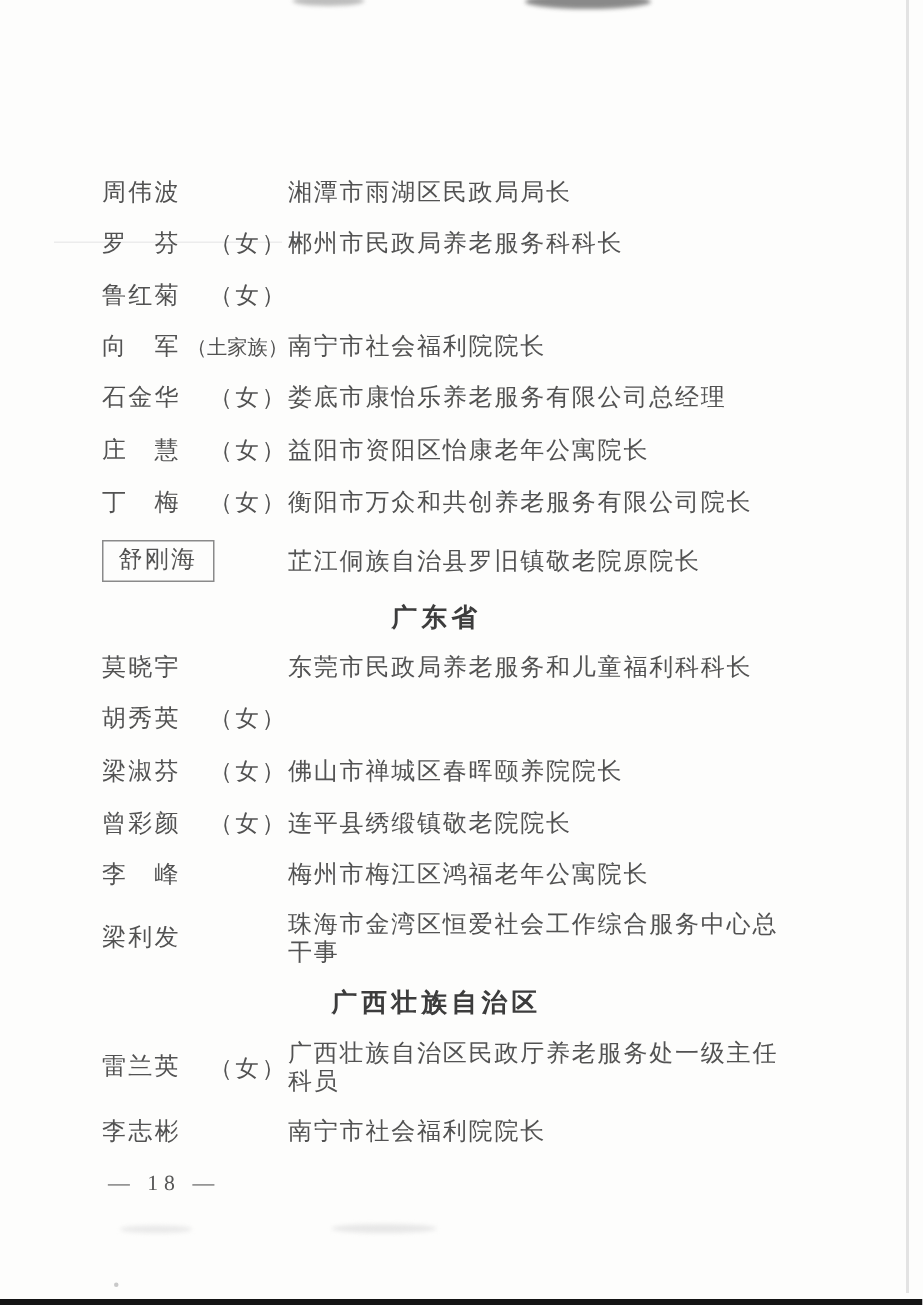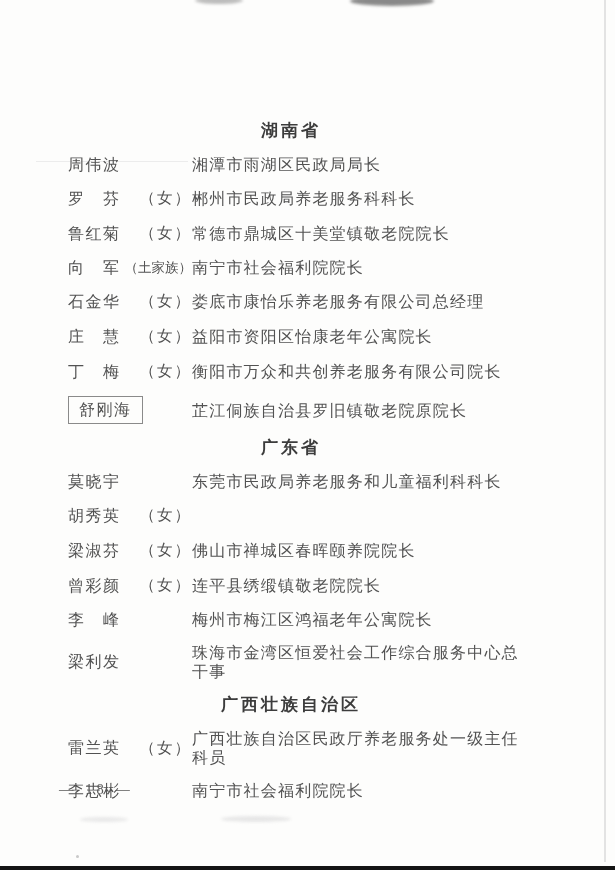--- a/index.html
+++ b/index.html
@@ -78,61 +78,59 @@
   }
   .entry-title {
     max-width: 342px;
     font-size: 16px;
     letter-spacing: 1.2px;
     line-height: 19px;
     word-break: break-all;
   }
   .page-number {
     position: absolute;
-    left: 59px;
+    left: 72px;
     top: 781px;
     font-size: 14.5px;
     letter-spacing: 4px;
     color: #565656;
   }
 </style>
 </head>
 <body>
 
 <div class="smudge smudge-top-a"></div>
 <div class="smudge smudge-top-b"></div>
 <div class="scan-hline"></div>
 <div class="scan-vline"></div>
 <div class="smudge smudge-bottom-a"></div>
 <div class="smudge smudge-bottom-b"></div>
 <div class="scan-dot"></div>
 <div class="bottom-edge"></div>
 
 <main class="content" id="award-list">
     <section class="province-section">
-      <h2 class="province-header">湖南省</h2>
       <div class="entry-row">
         <div class="name-cell">
           <span class="person-name">周伟波</span>
         </div>
         <div class="entry-title">湘潭市雨湖区民政局局长</div>
       </div>
       <div class="entry-row">
         <div class="name-cell">
           <span class="person-name">罗　芬</span>
           <span class="marker">（女）</span>
         </div>
         <div class="entry-title">郴州市民政局养老服务科科长</div>
       </div>
       <div class="entry-row">
         <div class="name-cell">
           <span class="person-name">鲁红菊</span>
           <span class="marker">（女）</span>
         </div>
-        <div class="entry-title">常德市鼎城区十美堂镇敬老院院长</div>
       </div>
       <div class="entry-row">
         <div class="name-cell">
           <span class="person-name">向　军</span>
           <span class="marker long">（土家族）</span>
         </div>
         <div class="entry-title">南宁市社会福利院院长</div>
       </div>
       <div class="entry-row">
         <div class="name-cell">

